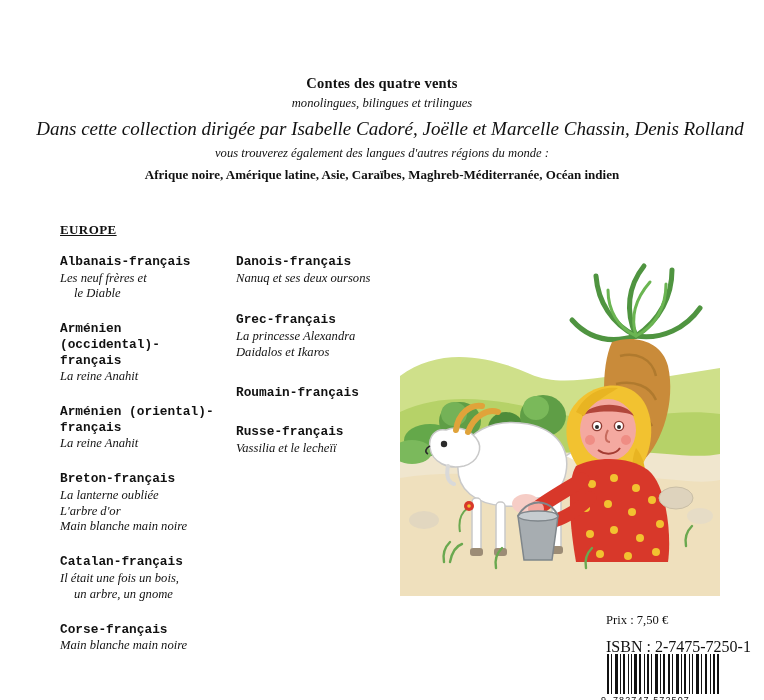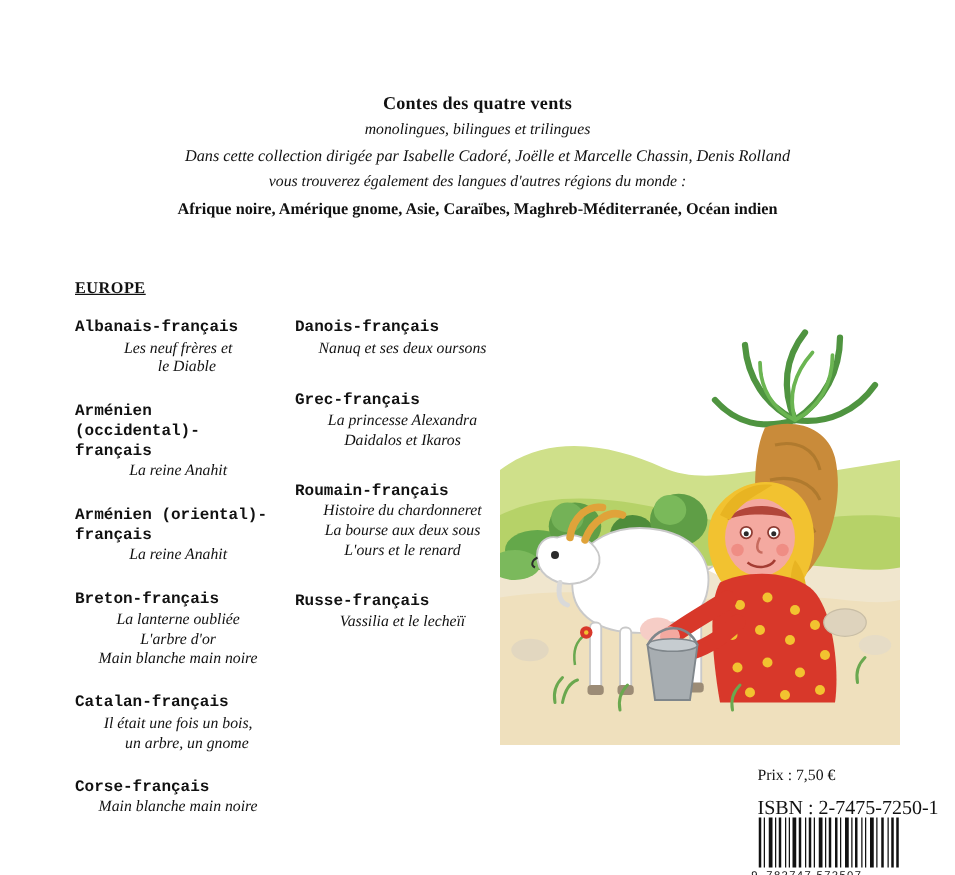--- a/index.html
+++ b/index.html
@@ -37,21 +37,21 @@
     letter-spacing: 0.2px;
     line-height: 1.25;
   }
   .header .subtitle {
     font-size: 12.6px;
     font-style: italic;
     margin-top: 4px;
     line-height: 1.25;
   }
   .header .collection {
-    font-size: 13px;
+    font-size: 19px;
     font-style: italic;
     margin-top: 5px;
     line-height: 1.3;
     padding-left: 16px;
   }
   .header .alsoline {
     font-size: 12.6px;
     font-style: italic;
     margin-top: 3px;
     line-height: 1.3;
@@ -87,21 +87,20 @@
     font-size: 12.8px;
     font-weight: bold;
     line-height: 1.22;
     font-family: Liberation Mono, monospace;
   }
   .entry .work {
     font-size: 12.6px;
     font-style: italic;
     line-height: 1.26;
     margin-top: 1px;
-    text-align: center;
   }
   .entry .work .cont {
     display: block;
     padding-left: 14px;
   }
 
   
   .illus {
     position: absolute;
     left: 400px;
@@ -172,21 +171,21 @@
 </head>
 <body>
 
 <div class="page">
 
   <div class="header">
     <div class="title">Contes des quatre vents</div>
     <div class="subtitle">monolingues, bilingues et trilingues</div>
     <div class="collection">Dans cette collection dirigée par Isabelle Cadoré, Joëlle et Marcelle Chassin, Denis Rolland</div>
     <div class="alsoline">vous trouverez également des langues d'autres régions du monde :</div>
-    <div class="regions">Afrique noire, Amérique gnome, Asie, Caraïbes, Maghreb-Méditerranée, Océan indien</div>
+    <div class="regions">Afrique noire, Amérique latine, Asie, Caraïbes, Maghreb-Méditerranée, Océan indien</div>
   </div>
 
   <div class="europe-heading">EUROPE</div>
 
   <div class="col col-left">
 
     <div class="entry">
       <div class="lang">Albanais-français</div>
       <div class="work">
         <span>Les neuf frères et</span>
@@ -249,25 +248,20 @@
       <div class="lang">Grec-français</div>
       <div class="work">
         <span>La princesse Alexandra</span>
         <span style="display:block">Daidalos et Ikaros</span>
       </div>
     </div>
 
 
     <div class="entry" style="margin-bottom:24px">
       <div class="lang">Roumain-français</div>
-      <div class="work">
-        <span>Histoire du chardonneret</span>
-        <span style="display:block">La bourse aux deux sous</span>
-        <span style="display:block">L'ours et le renard</span>
-      </div>
     </div>
 
     <div class="entry">
       <div class="lang">Russe-français</div>
       <div class="work">
         <span>Vassilia et le lecheïï</span>
       </div>
     </div>
 
   </div>

